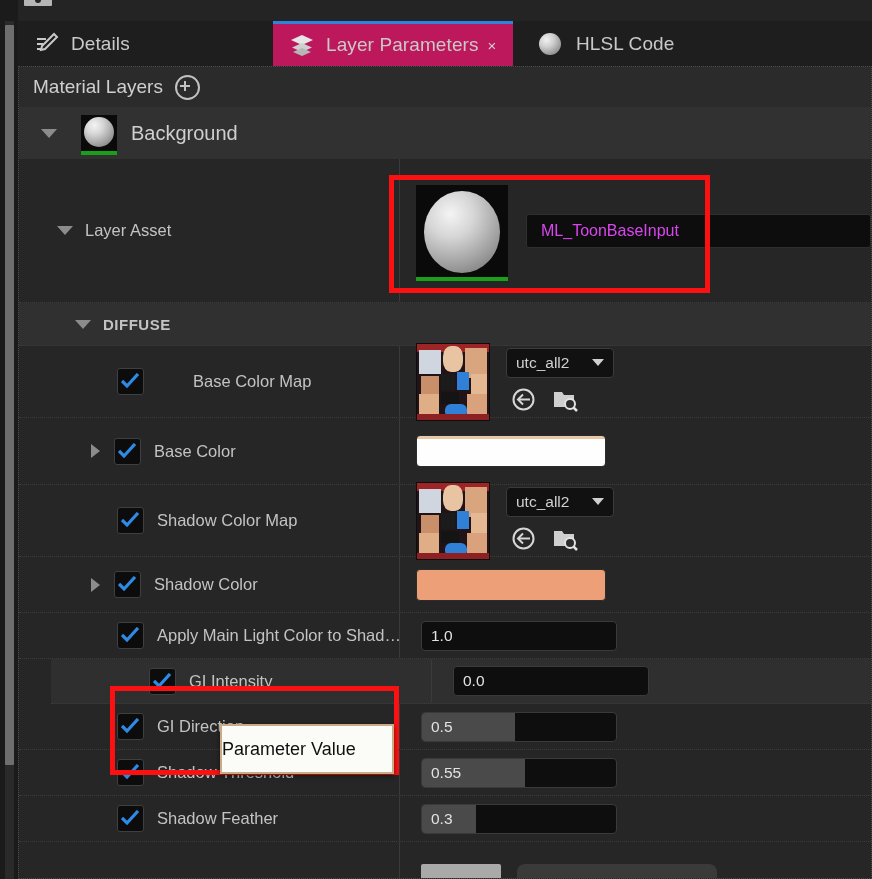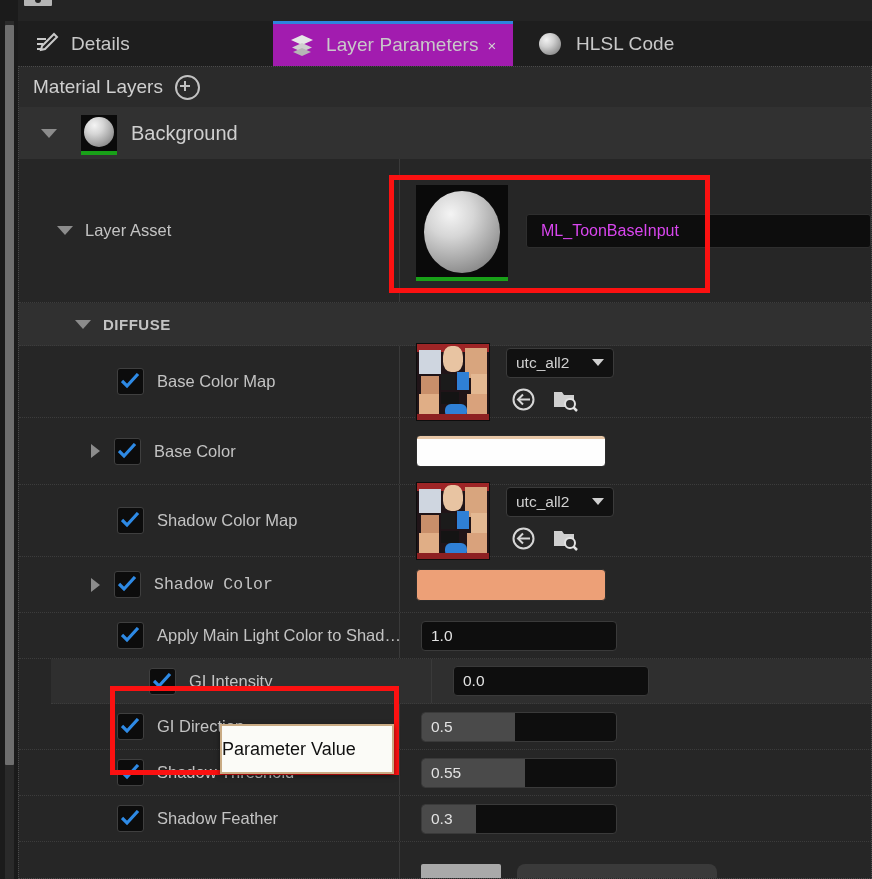--- a/index.html
+++ b/index.html
@@ -49,21 +49,21 @@
     display: flex; align-items: center;
     padding: 0 16px;
     box-sizing: border-box;
     font-size: 19px;
     color: #c9c9c9;
     white-space: nowrap;
   }
   .tab-details { left: 0; width: 255px; }
   .tab-layer {
     left: 255px; width: 240px;
-    background: #a21caf;
+    background: #be185d;
     border-top: 3px solid #2e84dd;
   }
   .tab-hlsl { left: 505px; width: 230px; }
   .tab-icon {
     width: 26px; height: 26px;
     margin-right: 11px;
     flex: 0 0 auto;
     position: relative;
   }
   .tab-label { font-size: 19px; letter-spacing: .1px; }
@@ -379,21 +379,21 @@
 
   <div class="row section-row" style="top:236px;height:43px;">
     <div class="label-col" style="padding-left:56px;">
       <span class="tri-down" style="margin-right:12px;"></span>
       <span class="row-label bold">DIFFUSE</span>
     </div>
   </div>
 
   <div class="row" style="top:279px;height:72px;">
     <div class="col-divider"></div>
-    <div class="label-col" style="padding-left:98px;">
+    <div class="label-col" style="padding-left:98px;gap:36px;">
       <span class="cb">
         <svg width="19" height="17" viewBox="0 0 19 17">
             <polyline points="1,8 6,13 17,1" fill="none" stroke="#2e8ae5" stroke-width="3.2"></polyline>
           </svg>
       </span>
       <span class="row-label">Base Color Map</span>
     </div>
     <div class="value-col">
       <span class="tex-thumb">
         <i style="left:0;top:0;width:72px;height:76px;background:#201418;"></i>
@@ -499,21 +499,21 @@
               <line x1="21.5" y1="20.5" x2="25" y2="24" stroke="#e2e2e2" stroke-width="2.5"></line>
             </svg>
           </span>
         </span>
       </span>
     </div>
   </div>
 
   <div class="row" style="top:490px;height:56px;">
     <div class="col-divider"></div>
-    <div class="label-col" style="padding-left:72px;font-family:Liberation Mono, monospace;">
+    <div class="label-col" style="padding-left:72px;">
       <span class="tri-right" style="margin-right:14px;"></span>
       <span class="cb">
         <svg width="19" height="17" viewBox="0 0 19 17">
             <polyline points="1,8 6,13 17,1" fill="none" stroke="#2e8ae5" stroke-width="3.2"></polyline>
           </svg>
       </span>
       <span class="row-label">Shadow Color</span>
     </div>
     <div class="value-col">
       <span class="swatch" style="background:#eda077;"></span>

